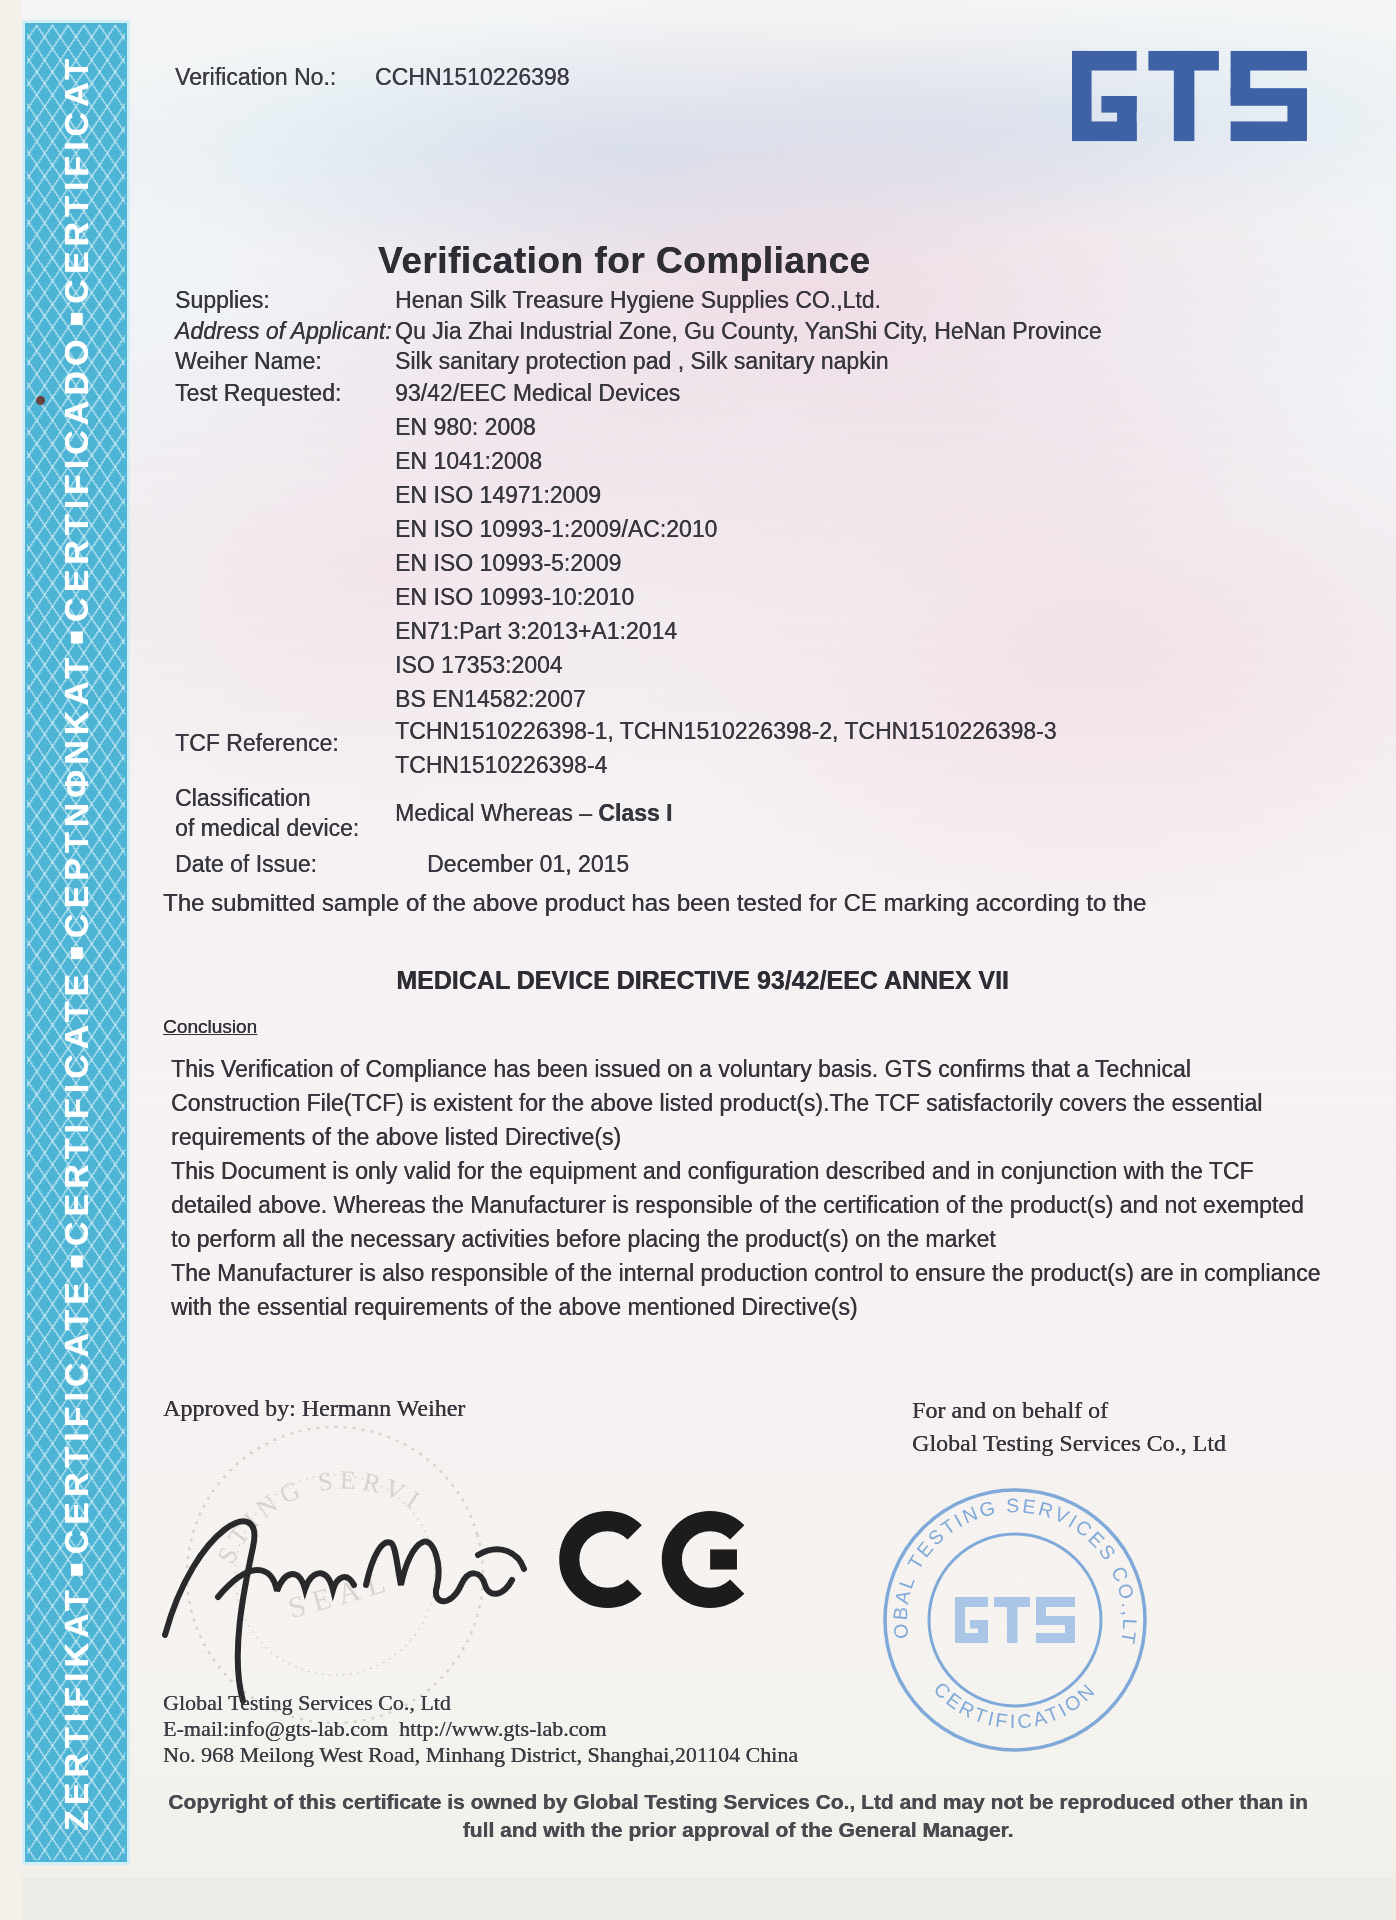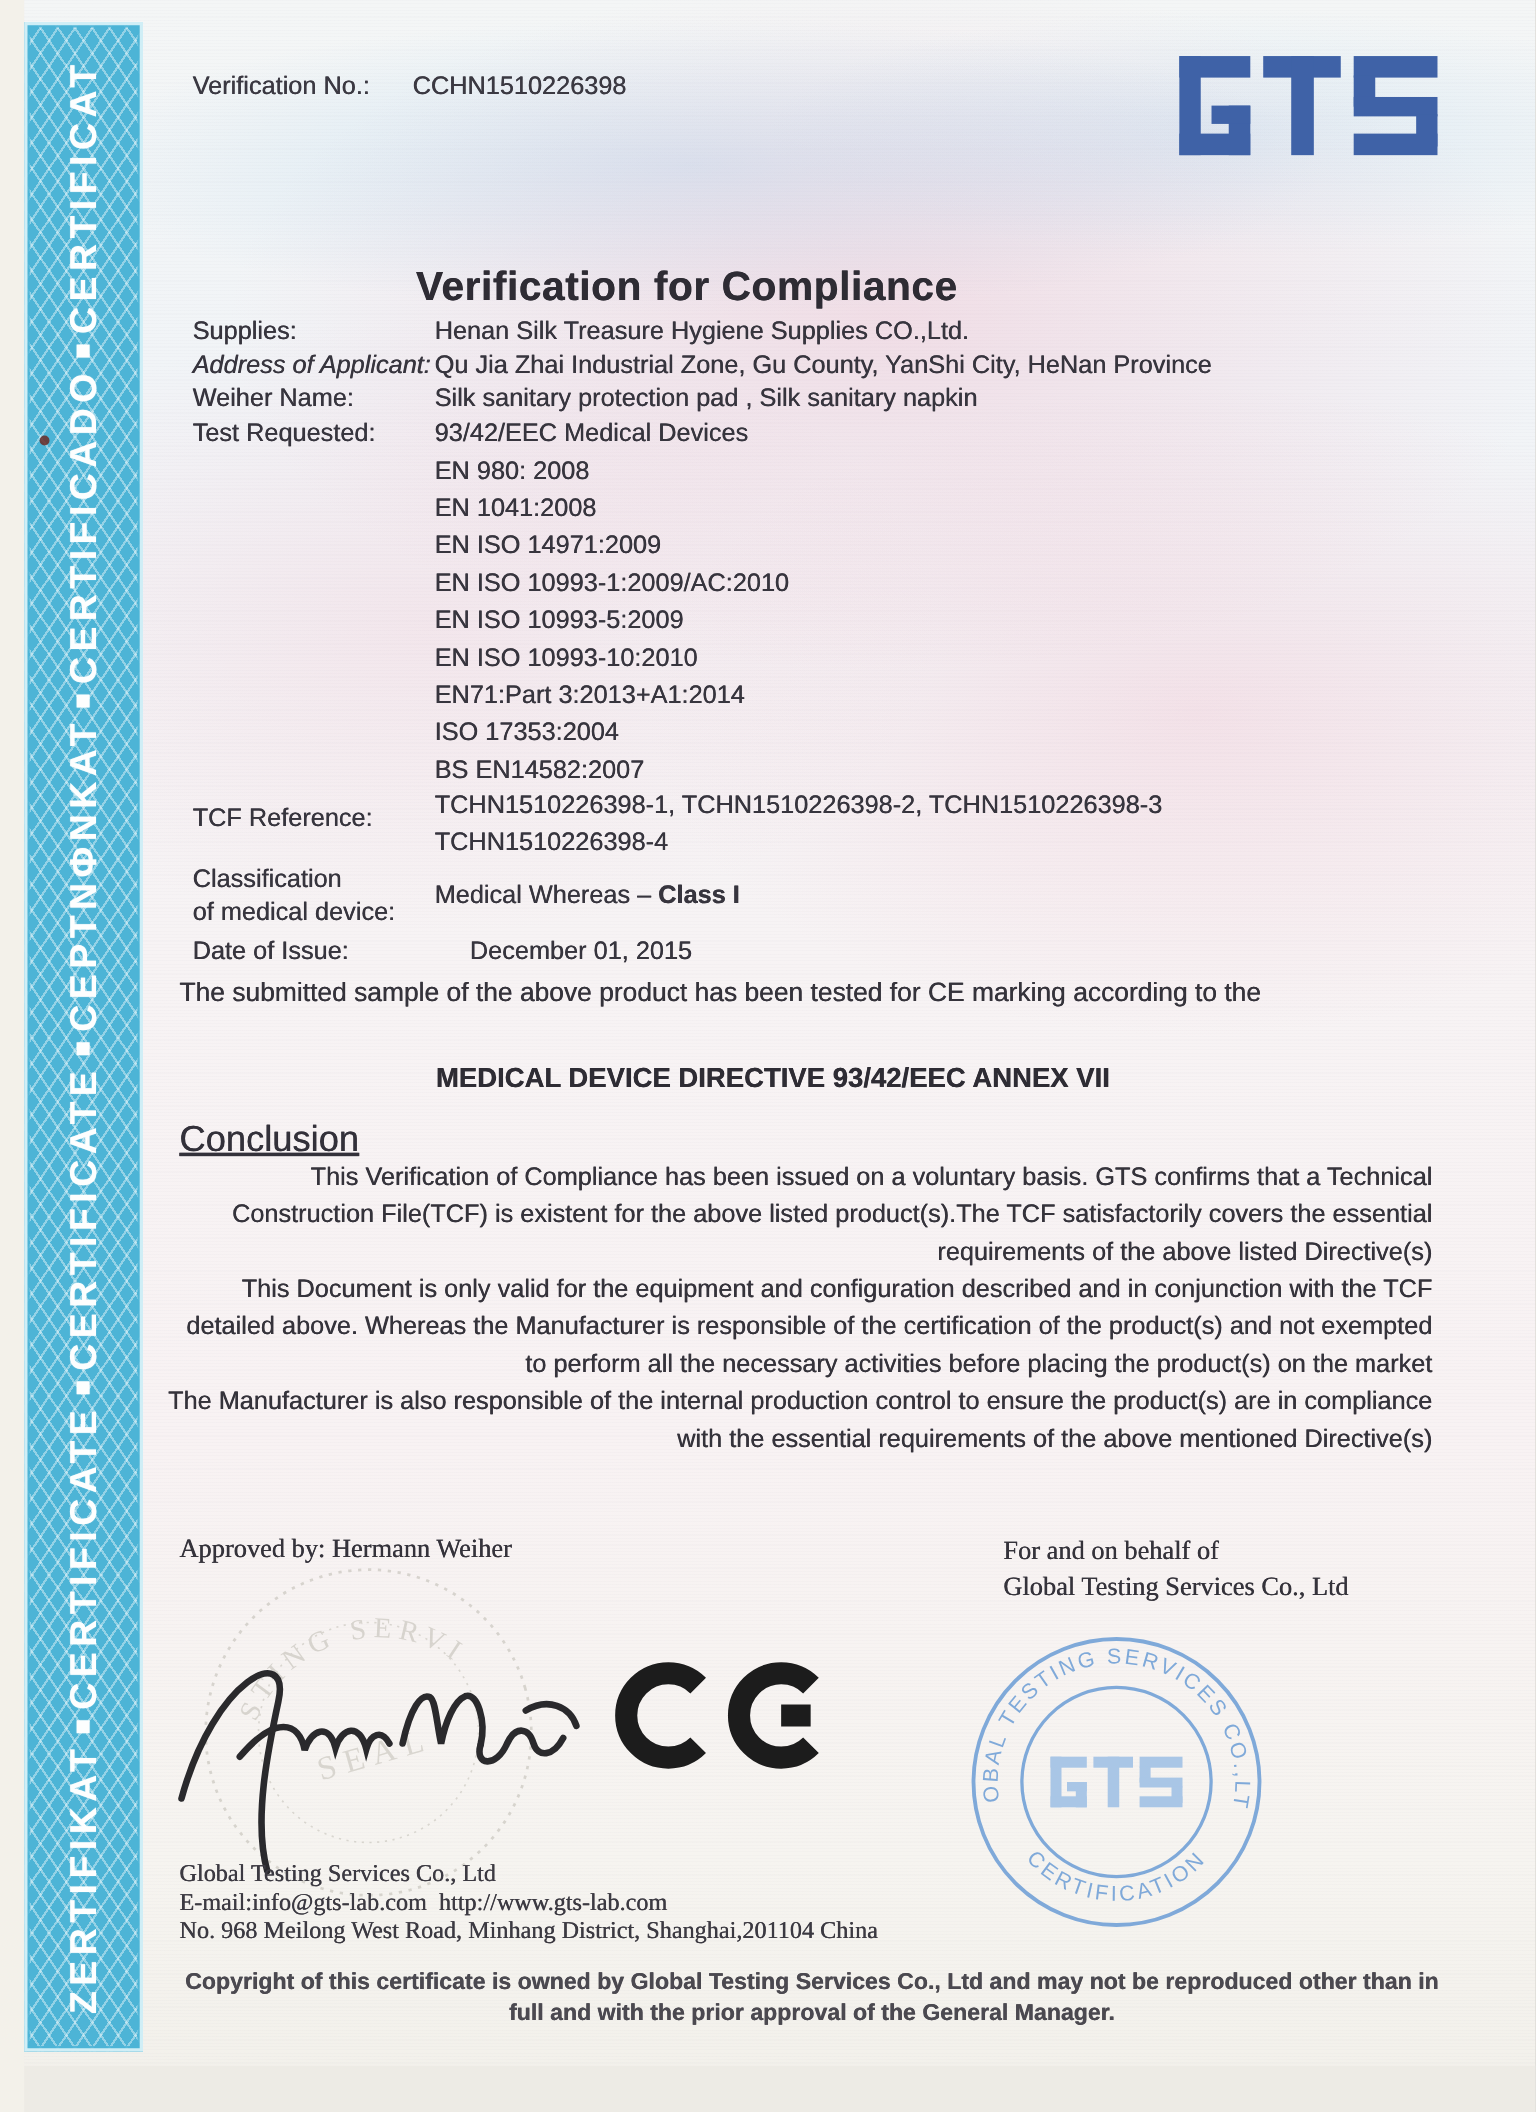--- a/index.html
+++ b/index.html
@@ -42,21 +42,21 @@
   #band-text .sq{font-size:24px;letter-spacing:0;}
   
   .vno{font-size:23px;color:#3b3942;}
   #title{font-size:37px;font-weight:600;letter-spacing:.5px;color:#2e2c34;}
   
   .lbl,.val{font-size:23px;line-height:30px;color:#37353e;}
   .list{line-height:34px;}
   .b{font-weight:bold;}
   .serif{font-family:"Liberation Serif",serif;}
   #directive{font-size:25px;font-weight:bold;color:#2e2c34;text-align:center;}
-  #conclusion-h{font-size:33px;text-decoration:underline;color:#33313a;}
+  #conclusion-h{font-size:19px;text-decoration:underline;color:#33313a;}
   .para{font-size:23px;line-height:34px;color:#35333b;}
   #statement{font-size:24px;line-height:38px;}
   
   .foot{font-size:22px;line-height:26px;color:#3c3a42;}
   .pre{white-space:pre;}
   #copyright{font-size:21px;line-height:28px;font-weight:bold;color:#4b4950;text-align:center;}
   
   #emboss{opacity:.5;transform:rotate(-16deg);}
   #bottom-strip{left:0;top:1878px;width:1396px;height:42px;background:#edebe5;}
   #artifact{left:36px;top:396px;width:9px;height:9px;border-radius:50%;background:#6b2a24;opacity:.85;}
@@ -150,21 +150,21 @@
 
   <div class="abs lbl fuzz" style="left:175px;top:849px;">Date of Issue:</div>
   <div class="abs val fuzz" style="left:415px;top:849px;margin-left:12px;">December 01, 2015</div>
 
   <div id="statement" class="abs fuzz" style="left:163px;top:884px;width:1150px;">
     <div>The submitted sample of the above product has been tested for CE marking according to the</div>
   </div>
   <div id="directive" class="abs fuzz" style="left:130px;top:966px;width:1145px;">MEDICAL DEVICE DIRECTIVE 93/42/EEC ANNEX VII</div>
 
   <div id="conclusion-h" class="abs fuzz" style="left:163px;top:1016px;">Conclusion</div>
-  <div class="abs" style="left:150px;top:1052px;width:1152px;text-align:right;">
+  <div class="abs" style="left:171px;top:1052px;width:1152px;">
     <div class="para fuzz">This Verification of Compliance has been issued on a voluntary basis. GTS confirms that a Technical Construction File(TCF) is existent for the above listed product(s).The TCF satisfactorily covers the essential requirements of the above listed Directive(s)</div>
     <div class="para fuzz">This Document is only valid for the equipment and configuration described and in conjunction with the TCF detailed above. Whereas the Manufacturer is responsible of the certification of the product(s) and not exempted to perform all the necessary activities before placing the product(s) on the market</div>
     <div class="para fuzz">The Manufacturer is also responsible of the internal production control to ensure the product(s) are in compliance with the essential requirements of the above mentioned Directive(s)</div>
   </div>
 
   <div class="abs serif fuzz" style="left:163px;top:1395px;font-size:24px;">Approved by: Hermann Weiher</div>
   <div class="abs serif fuzz" style="left:912px;top:1394px;font-size:24px;line-height:33px;">
     <div>For and on behalf of</div>
     <div>Global Testing Services Co., Ltd</div>
   </div>

